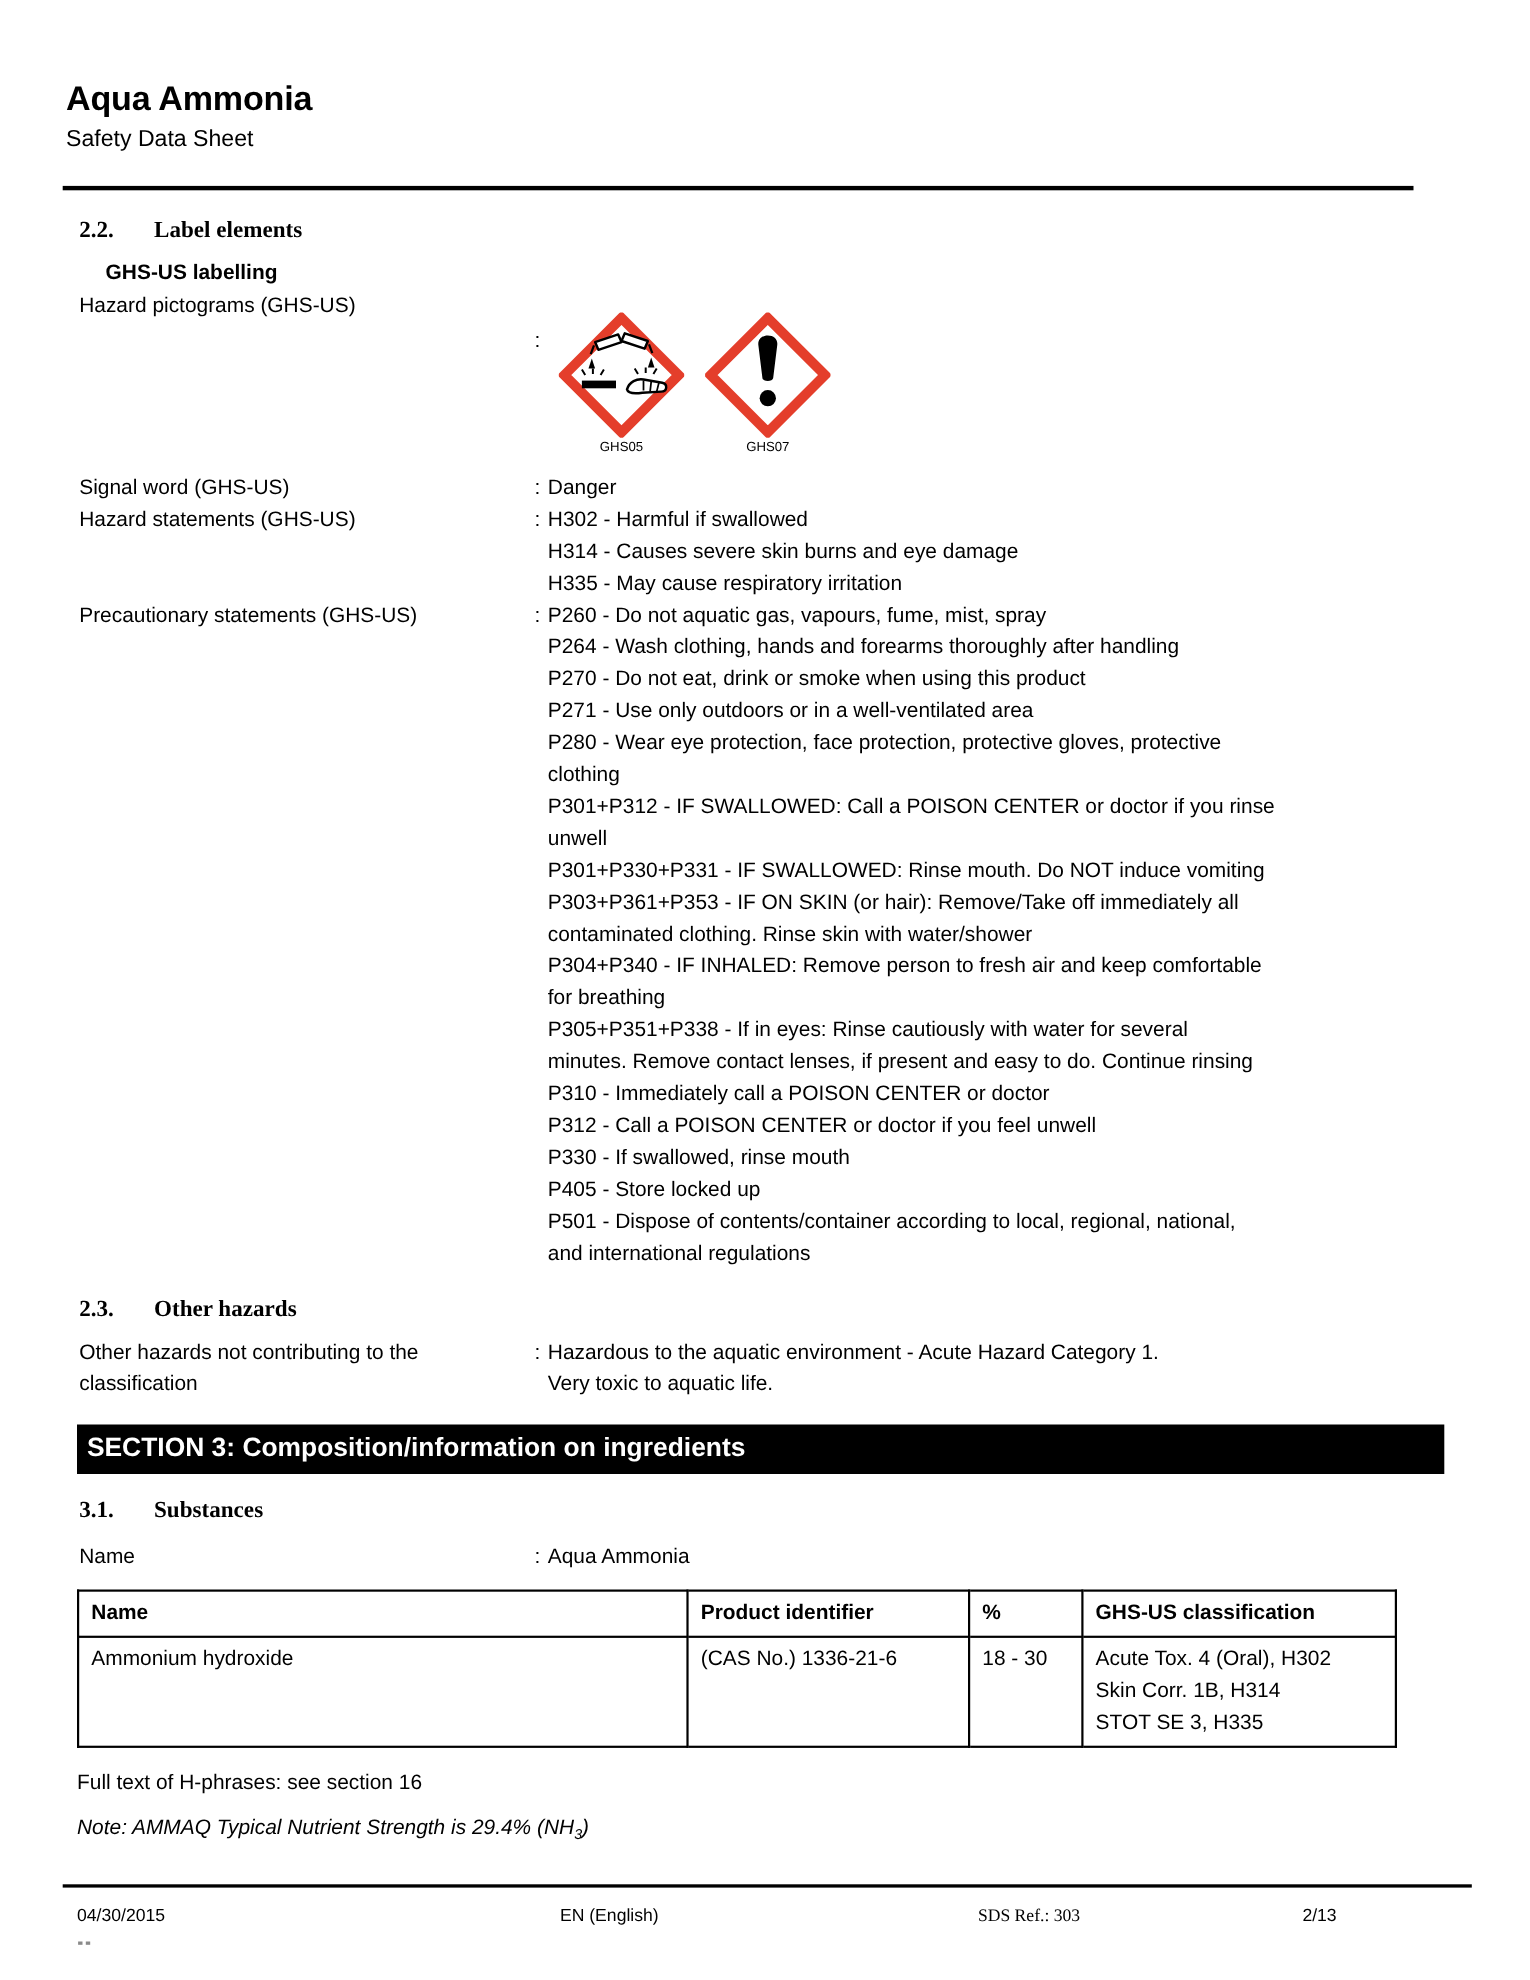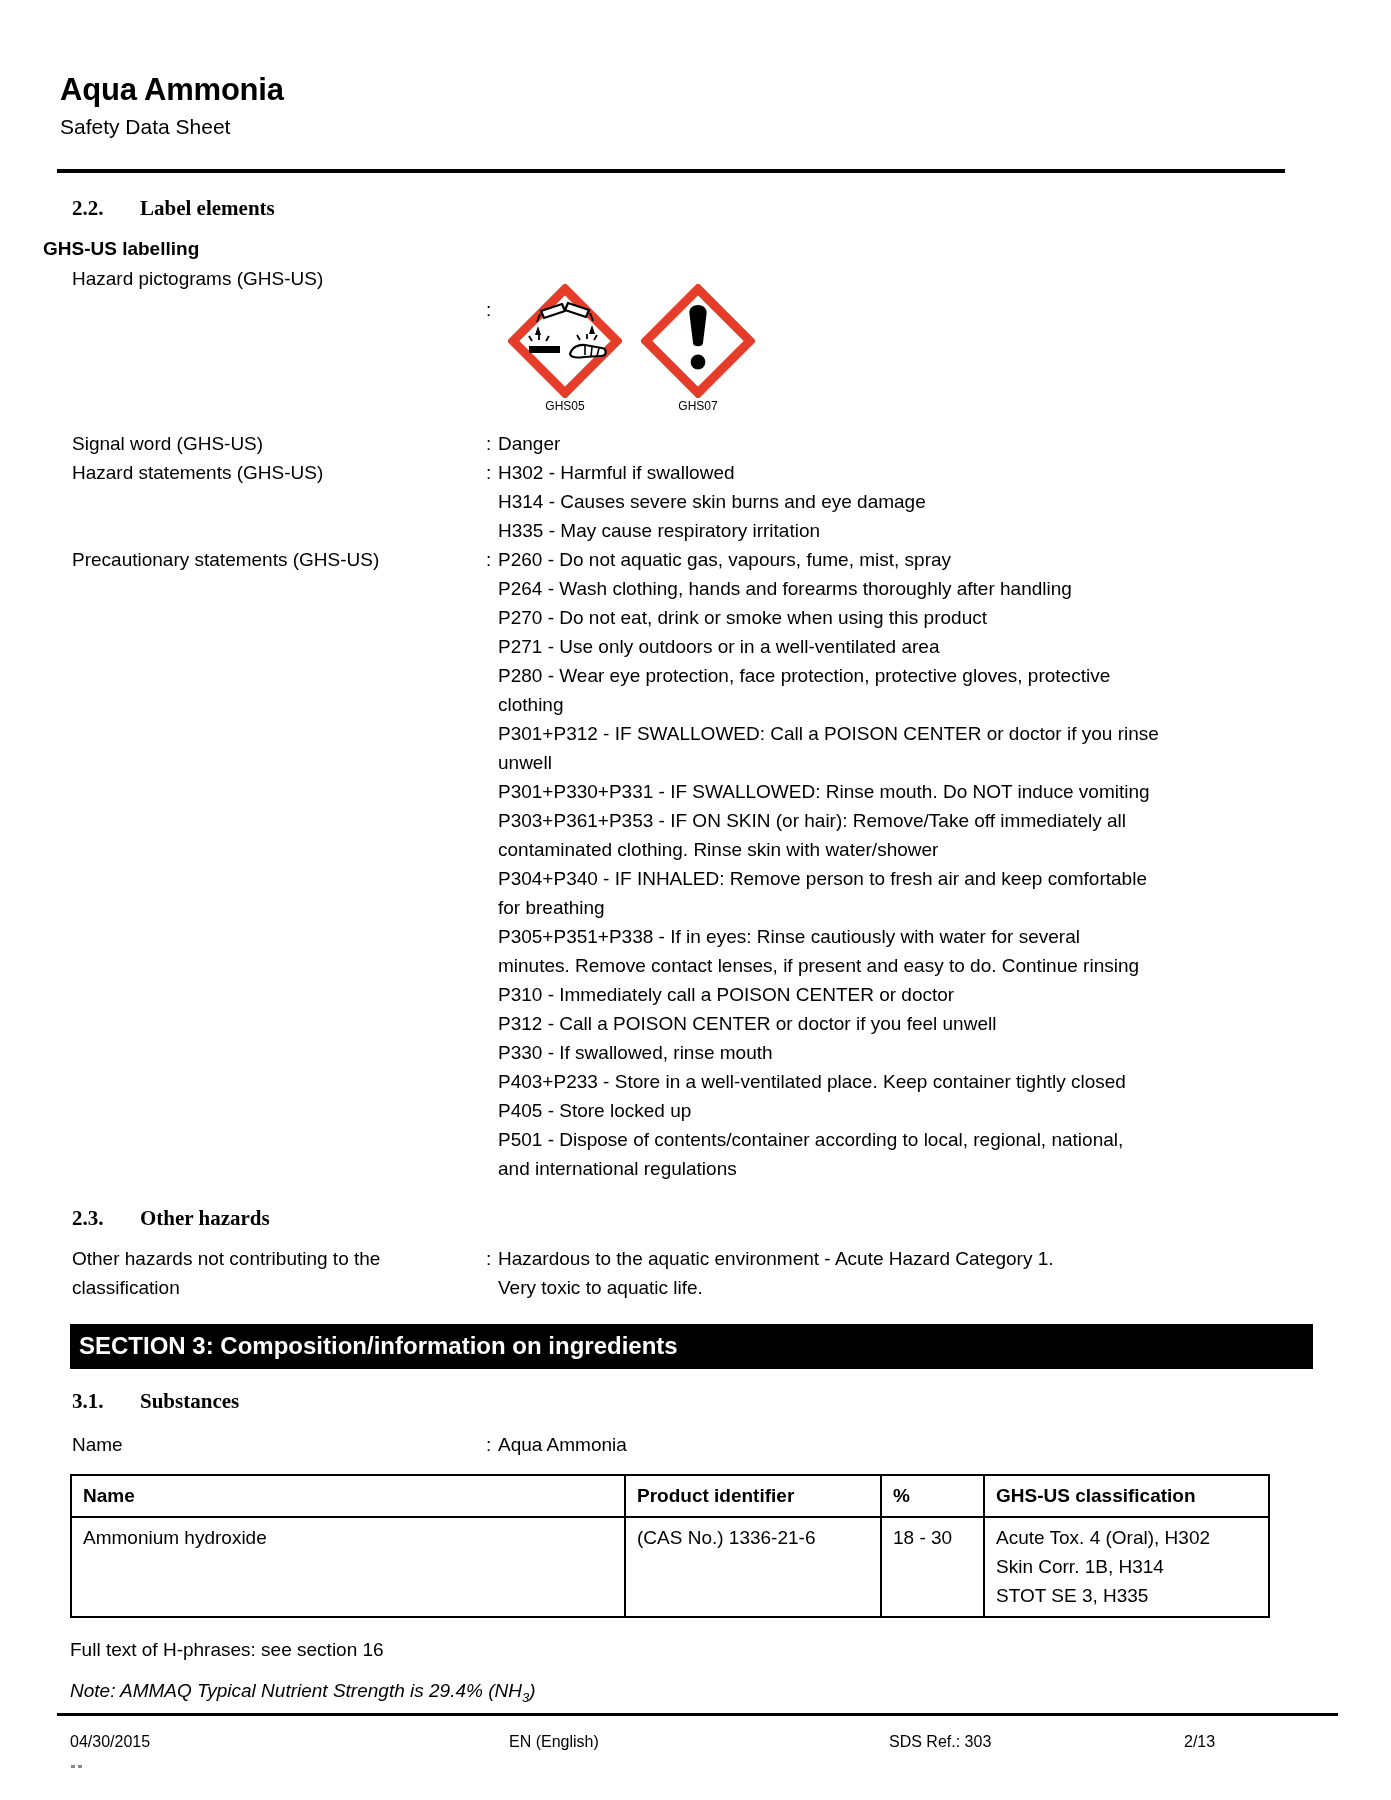--- a/index.html
+++ b/index.html
@@ -7,21 +7,21 @@
   .page{position:absolute;inset:0;overflow:hidden;}
 
   .doc-header{margin:72px 0 0 60px;}
   .doc-title{font-size:31px;font-weight:bold;letter-spacing:-0.2px;}
   .doc-subtitle{font-size:21px;margin-top:7px;}
 
   .top-rule{margin:30px 0 0 57px;width:1228px;border-top:4px solid #000;}
 
   .sec-heading{margin:23px 0 0 72px;font-size:21px;font-weight:bold;font-family:Liberation Serif, serif;}
   .sec-num{display:inline-block;width:68px;}
-  .ghs-heading{margin:17px 0 0 43px;font-size:19px;font-weight:bold;}
+  .ghs-heading{margin:17px 0 0 96px;font-size:19px;font-weight:bold;}
 
   .kv{margin-left:72px;display:grid;grid-template-columns:414px 12px auto;font-size:19px;line-height:29px;align-items:start;}
   .kv .colon{display:block;}
   .kv-picto{margin-top:4px;}
   .kv-picto .colon{padding-top:31px;}
 
   .picto-strip{display:flex;gap:19px;padding-top:20px;padding-left:10px;}
   .picto{width:114px;text-align:center;}
   .picto svg{display:block;}
   .picto-caption{font-size:12px;line-height:15px;margin-top:1px;color:#000;}
@@ -46,21 +46,21 @@
   .col-cls{width:285px;}
 
   .plain-line{margin:21px 0 0 70px;font-size:19px;}
   .note-line{margin:19px 0 0 70px;font-size:19px;font-style:italic;}
   .note-line sub{font-size:13px;}
 
   .footer-rule{position:absolute;left:57px;top:1713px;width:1281px;border-top:3px solid #000;}
   .footer-item{position:absolute;top:1733px;font-size:16px;}
   .f-date{left:70px;}
   .f-lang{left:509px;}
-  .f-ref{left:889px;}
+  .f-ref{left:889px;font-family:Liberation Serif, serif;}
   .f-page{left:1184px;}
   .footer-fineprint{position:absolute;left:71px;top:1765px;width:4px;height:3px;background:#8a8a8a;box-shadow:7px 0 0 #8a8a8a;}
 </style>
 </head>
 <body>
 
 <div class="page">
 
   <div class="doc-header">
     <div class="doc-title">Aqua Ammonia</div>
@@ -146,21 +146,20 @@
         <div class="line">P301+P330+P331 - IF SWALLOWED: Rinse mouth. Do NOT induce vomiting</div>
         <div class="line">P303+P361+P353 - IF ON SKIN (or hair): Remove/Take off immediately all</div>
         <div class="line">contaminated clothing. Rinse skin with water/shower</div>
         <div class="line">P304+P340 - IF INHALED: Remove person to fresh air and keep comfortable</div>
         <div class="line">for breathing</div>
         <div class="line">P305+P351+P338 - If in eyes: Rinse cautiously with water for several</div>
         <div class="line">minutes. Remove contact lenses, if present and easy to do. Continue rinsing</div>
         <div class="line">P310 - Immediately call a POISON CENTER or doctor</div>
         <div class="line">P312 - Call a POISON CENTER or doctor if you feel unwell</div>
         <div class="line">P330 - If swallowed, rinse mouth</div>
-        <div class="line">P403+P233 - Store in a well-ventilated place. Keep container tightly closed</div>
         <div class="line">P405 - Store locked up</div>
         <div class="line">P501 - Dispose of contents/container according to local, regional, national,</div>
         <div class="line">and international regulations</div>
       </div>
   </div>
 
   <div class="sec-heading">
     <span class="sec-num">2.3.</span><span>Other hazards</span>
   </div>
 

